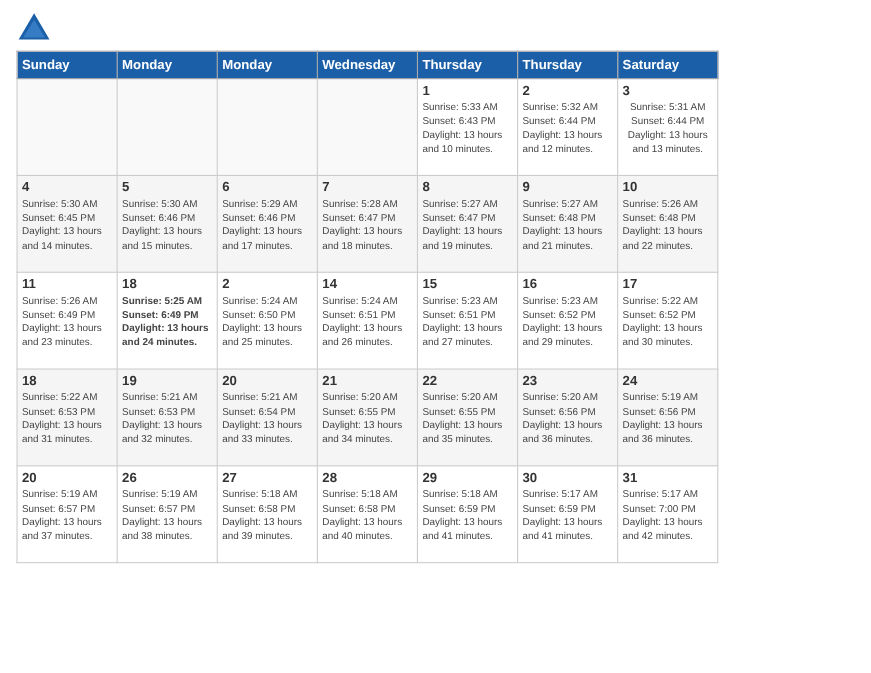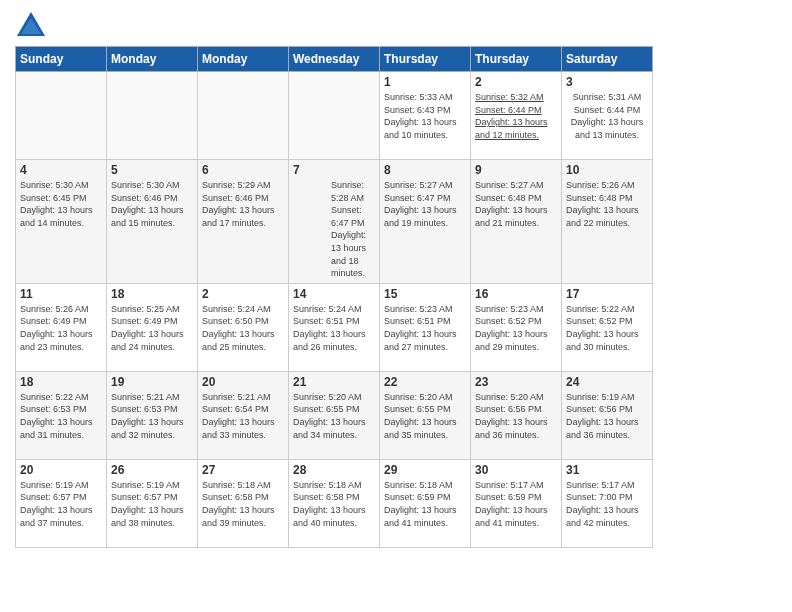--- a/index.html
+++ b/index.html
@@ -141,21 +141,21 @@
           <td class="empty"></td>
           <td>
             <span class="day-num">1</span>
             <div class="day-info" style="white-space: pre-line;">Sunrise: 5:33 AM
 Sunset: 6:43 PM
 Daylight: 13 hours
 and 10 minutes.</div>
           </td>
           <td>
             <span class="day-num">2</span>
-            <div class="day-info" style="white-space: pre-line; text-decoration: underline;">Sunrise: 5:32 AM
+            <div class="day-info" style="white-space: pre-line;">Sunrise: 5:32 AM
 Sunset: 6:44 PM
 Daylight: 13 hours
 and 12 minutes.</div>
           </td>
           <td>
             <span class="day-num">3</span>
             <div class="day-info" style="white-space: pre-line; text-align: center;">Sunrise: 5:31 AM
 Sunset: 6:44 PM
 Daylight: 13 hours
 and 13 minutes.</div>
@@ -178,21 +178,21 @@
           </td>
           <td>
             <span class="day-num">6</span>
             <div class="day-info" style="white-space: pre-line;">Sunrise: 5:29 AM
 Sunset: 6:46 PM
 Daylight: 13 hours
 and 17 minutes.</div>
           </td>
           <td>
             <span class="day-num">7</span>
-            <div class="day-info" style="white-space: pre-line; margin-left: 38px;">Sunrise: 5:28 AM
+            <div class="day-info" style="white-space: pre-line;">Sunrise: 5:28 AM
 Sunset: 6:47 PM
 Daylight: 13 hours
 and 18 minutes.</div>
           </td>
           <td>
             <span class="day-num">8</span>
             <div class="day-info" style="white-space: pre-line;">Sunrise: 5:27 AM
 Sunset: 6:47 PM
 Daylight: 13 hours
 and 19 minutes.</div>
@@ -215,21 +215,21 @@
         <tr>
           <td>
             <span class="day-num">11</span>
             <div class="day-info" style="white-space: pre-line;">Sunrise: 5:26 AM
 Sunset: 6:49 PM
 Daylight: 13 hours
 and 23 minutes.</div>
           </td>
           <td>
             <span class="day-num">18</span>
-            <div class="day-info" style="white-space: pre-line;">Sunrise: 5:25 AM
+            <div class="day-info" style="white-space: pre-line; font-weight: bold;">Sunrise: 5:25 AM
 Sunset: 6:49 PM
 Daylight: 13 hours
 and 24 minutes.</div>
           </td>
           <td>
             <span class="day-num">2</span>
             <div class="day-info" style="white-space: pre-line;">Sunrise: 5:24 AM
 Sunset: 6:50 PM
 Daylight: 13 hours
 and 25 minutes.</div>

